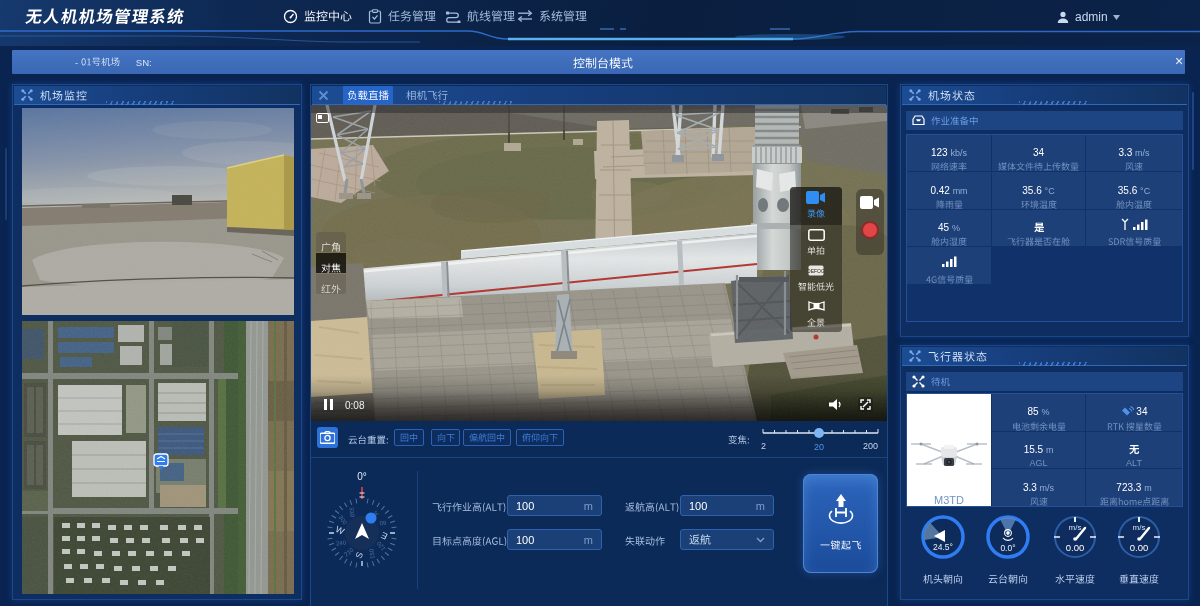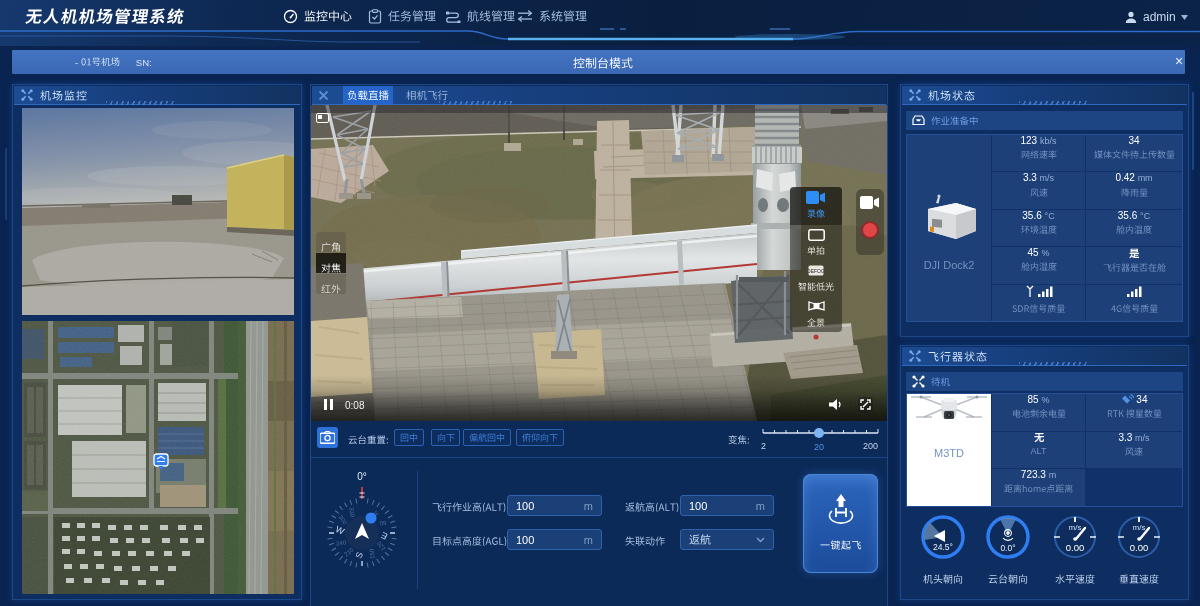--- a/index.html
+++ b/index.html
@@ -3,38 +3,38 @@
 <style>
 *{margin:0;padding:0;box-sizing:border-box;}
 html,body{width:1200px;height:606px;overflow:hidden;background:#0a2451;font-family:"Liberation Sans",sans-serif;}
 .abs{position:absolute;}
 #stage{position:relative;width:1200px;height:606px;background:linear-gradient(180deg,#0b2148 0%,#0a2451 10%,#0a2451 100%);}
 
 #nav{left:0;top:0;width:1200px;height:46px;background:linear-gradient(100deg,#16396e 0%,#0d2852 20%,#0a1f40 55%,#0b2348 100%);}
 #nav .title{left:25px;top:7px;}
 .navitem{top:8px;height:16px;font-size:13px;color:#a6bede;display:flex;align-items:center;gap:6px;}
 .navitem.on{color:#fff;}
-#userbox{left:1124px;top:10px;font-size:12px;color:#c9daf0;display:flex;align-items:center;gap:5px;}
+#userbox{left:1056px;top:10px;font-size:12px;color:#c9daf0;display:flex;align-items:center;gap:5px;}
 #navglow{left:0;top:28px;width:1200px;height:18px;}
 
 #banner{left:12px;top:50px;width:1173px;height:24px;background:linear-gradient(180deg,#4474c2,#3a68b4);border-radius:1px;}
 #banner .lt{left:63px;top:0;height:24px;font-size:9.5px;color:#d9e6f8;}
 #banner .ct{left:3px;top:4px;width:1176px;text-align:center;font-size:13px;color:#fff;}
 #banner .x{left:1163px;top:3px;font-size:14px;color:#e8f0fb;}
 
 .panel{background:#0e2d60;border:1px solid #1c4788;box-shadow:0 0 6px rgba(20,80,170,.5);}
 .phead{position:absolute;left:1px;top:1px;right:1px;height:19px;background:linear-gradient(90deg,#1c4c93 0%,#173f7e 40%,#123361 100%);border-bottom:1px solid #2f69bd;display:flex;align-items:center;padding-left:7px;gap:7px;}
 .dashes{position:absolute;height:4px;background:repeating-linear-gradient(115deg,#4d86d8 0,#4d86d8 1.5px,transparent 1.5px,transparent 5px);opacity:.75;}
 #lpanel{left:12px;top:84px;width:290px;height:516px;}
 #cpanel{left:310px;top:84px;width:578px;height:600px;background:#0c2a58;border:1px solid #1c4788;}
 #rpanel1{left:900px;top:84px;width:289px;height:253px;}
 #rpanel2{left:900px;top:345px;width:289px;height:255px;}
 
 .stable{position:absolute;display:grid;grid-template-columns:84px 93px 96px;background:#11316a;gap:1px;border:1px solid #24509a;}
-.cell{background:#1d4078;display:flex;flex-direction:column;align-items:center;justify-content:flex-start;gap:3px;}
+.cell{background:#1d4078;display:flex;flex-direction:column;align-items:center;justify-content:flex-end;gap:3px;}
 .cell .v{font-size:10px;color:#fff;}
 .cell .v .u{color:#93aed6;font-size:9px;}
 .cell .l{font-size:9px;color:#7492c2;}
 .badge{position:absolute;height:19px;background:#1d4584;display:flex;align-items:center;padding-left:6px;gap:6px;font-size:12px;color:#6f9fe8;}
 
 .lbl{font-size:12px;color:#a9c2e4;}
 .inp{position:absolute;height:21px;background:#1a4077;border:1px solid #2e62ae;border-radius:3px;color:#fff;font-size:11px;display:flex;align-items:center;padding:1px 8px;justify-content:space-between;}
 .inp .u{color:#7f9cc8;}
 .obtn{position:absolute;height:17px;border:1px solid #2c62b4;border-radius:2px;color:#3f7fd9;font-size:11px;display:flex;align-items:center;justify-content:center;background:rgba(25,70,140,.15);}
 </style></head>
@@ -845,33 +845,20 @@
         </svg>
     <svg style="vertical-align:middle;" width="48" height="10" viewBox="0 0 48 10" fill="#6f9fe8">
           <path transform="translate(0.00,8.36) scale(0.00950,-0.00950)" d="M526 828C476 681 395 536 305 442C322 430 351 404 363 391C414 447 463 520 506 601H575V-79H651V164H952V235H651V387H939V456H651V601H962V673H542C563 717 582 763 598 809ZM285 836C229 684 135 534 36 437C50 420 72 379 80 362C114 397 147 437 179 481V-78H254V599C293 667 329 741 357 814Z"></path>
           <path transform="translate(9.50,8.36) scale(0.00950,-0.00950)" d="M854 607C814 497 743 351 688 260L750 228C806 321 874 459 922 575ZM82 589C135 477 194 324 219 236L294 264C266 352 204 499 152 610ZM585 827V46H417V828H340V46H60V-28H943V46H661V827Z"></path>
           <path transform="translate(19.00,8.36) scale(0.00950,-0.00950)" d="M48 765C98 695 157 598 183 538L253 575C226 634 165 727 113 796ZM48 2 124 -33C171 62 226 191 268 303L202 339C156 220 93 84 48 2ZM435 395H646V262H435ZM435 461V596H646V461ZM607 805C635 761 667 701 681 661H452C476 710 497 762 515 814L445 831C395 677 310 528 211 433C227 421 255 394 266 380C301 416 334 458 365 506V-80H435V-9H954V59H719V196H912V262H719V395H913V461H719V596H934V661H686L750 693C734 731 702 789 670 833ZM435 196H646V59H435Z"></path>
           <path transform="translate(28.50,8.36) scale(0.00950,-0.00950)" d="M685 688C637 637 572 593 498 555C430 589 372 630 329 677L340 688ZM369 843C319 756 221 656 76 588C93 576 116 551 128 533C184 562 233 595 276 630C317 588 365 551 420 519C298 468 160 433 30 415C43 398 58 365 64 344C209 368 363 411 499 477C624 417 772 378 926 358C936 379 956 410 973 427C831 443 694 473 578 519C673 575 754 644 808 727L759 758L746 754H399C418 778 435 802 450 827ZM248 129H460V18H248ZM248 190V291H460V190ZM746 129V18H537V129ZM746 190H537V291H746ZM170 357V-80H248V-48H746V-78H827V357Z"></path>
           <path transform="translate(38.00,8.36) scale(0.00950,-0.00950)" d="M458 840V661H96V186H171V248H458V-79H537V248H825V191H902V661H537V840ZM171 322V588H458V322ZM825 322H537V588H825Z"></path>
         </svg>
       </div>
   <div class="stable" id="dock-table" style="left:5px;top:49px;grid-template-rows:repeat(5,36.4px);">
-    <div class="cell" style="grid-row:1/6;background:#1d4078;justify-content:flex-start;padding-top:56px;">
-      <svg width="66" height="62" viewBox="0 0 66 62">
-        <path d="M12 18 L40 12 L60 18 L60 40 L40 48 L12 40 Z" fill="#e8e8ea"></path>
-        <path d="M12 18 L40 12 L60 18 L40 24 Z" fill="#f6f7f8"></path>
-        <path d="M12 18 L40 24 L40 48 L12 40 Z" fill="#dcdddf"></path>
-        <path d="M40 24 L60 18 L60 40 L40 48 Z" fill="#c8c9cc"></path>
-        <rect x="16" y="26" width="10" height="8" fill="#8b8d90" transform="skewY(6)"></rect>
-        <rect x="14" y="34" width="4" height="5" fill="#e08a1e" transform="skewY(6)"></rect>
-        <path d="M20 12 l2 -6 l2 0 l-1.4 6.5z" fill="#d9dadc"></path>
-        <circle cx="23" cy="5" r="1.6" fill="#cfd0d2"></circle>
-      </svg>
-      <div class="l" style="font-size:11px;margin-top:3px;">DJI Dock2</div>
-    </div>
     <div class="cell">
           <div class="v">123 <span class="u">kb/s</span></div>
           <div class="l"><svg style="vertical-align:middle;" width="36" height="9" viewBox="0 0 36 9" fill="#7492c2">
               <path transform="translate(0.00,7.92) scale(0.00900,-0.00900)" d="M194 536C239 481 288 416 333 352C295 245 242 155 172 88C188 79 218 57 230 46C291 110 340 191 379 285C411 238 438 194 457 157L506 206C482 249 447 303 407 360C435 443 456 534 472 632L403 640C392 565 377 494 358 428C319 480 279 532 240 578ZM483 535C529 480 577 415 620 350C580 240 526 148 452 80C469 71 498 49 511 38C575 103 625 184 664 280C699 224 728 171 747 127L799 171C776 224 738 290 693 358C720 440 740 531 755 630L687 638C676 564 662 494 644 428C608 479 570 529 532 574ZM88 780V-78H164V708H840V20C840 2 833 -3 814 -4C795 -5 729 -6 663 -3C674 -23 687 -57 692 -77C782 -78 837 -76 869 -64C902 -52 915 -28 915 20V780Z"></path>
               <path transform="translate(9.00,7.92) scale(0.00900,-0.00900)" d="M41 50 59 -25C151 5 274 42 391 78L380 143C254 107 126 71 41 50ZM570 853C529 745 460 641 383 570L392 585L326 626C308 591 287 555 266 521L138 508C198 592 257 699 302 802L230 836C189 718 116 590 92 556C71 523 53 500 34 496C43 476 56 438 60 423C74 430 98 436 220 452C176 389 136 338 118 319C87 282 63 258 42 254C50 234 62 198 66 182C88 196 122 207 369 266C366 282 365 312 367 332L182 292C250 370 317 464 376 558C390 544 412 515 421 502C452 531 483 566 512 605C541 556 579 511 623 470C548 420 462 382 374 356C385 341 401 307 407 287C502 318 596 364 679 424C753 368 841 323 935 293C939 313 952 344 964 361C879 384 801 420 733 466C814 535 880 619 923 719L879 747L866 744H598C613 773 627 803 639 833ZM466 296V-71H536V-21H820V-69H892V296ZM536 46V229H820V46ZM823 676C787 612 737 557 677 509C625 554 582 606 552 664L560 676Z"></path>
               <path transform="translate(18.00,7.92) scale(0.00900,-0.00900)" d="M68 760C124 708 192 634 223 587L283 632C250 679 181 750 125 799ZM266 483H48V413H194V100C148 84 95 42 42 -9L89 -72C142 -10 194 43 231 43C254 43 285 14 327 -11C397 -50 482 -61 600 -61C695 -61 869 -55 941 -50C942 -29 954 5 962 24C865 14 717 7 602 7C494 7 408 13 344 50C309 69 286 87 266 97ZM428 528H587V400H428ZM660 528H827V400H660ZM587 839V736H318V671H587V588H358V340H554C496 255 398 174 306 135C322 121 344 96 355 78C437 121 525 198 587 283V49H660V281C744 220 833 147 880 95L928 145C875 201 773 279 684 340H899V588H660V671H945V736H660V839Z"></path>
               <path transform="translate(27.00,7.92) scale(0.00900,-0.00900)" d="M829 643C794 603 732 548 687 515L742 478C788 510 846 558 892 605ZM56 337 94 277C160 309 242 353 319 394L304 451C213 407 118 363 56 337ZM85 599C139 565 205 515 236 481L290 527C256 561 190 609 136 640ZM677 408C746 366 832 306 874 266L930 311C886 351 797 410 730 448ZM51 202V132H460V-80H540V132H950V202H540V284H460V202ZM435 828C450 805 468 776 481 750H71V681H438C408 633 374 592 361 579C346 561 331 550 317 547C324 530 334 498 338 483C353 489 375 494 490 503C442 454 399 415 379 399C345 371 319 352 297 349C305 330 315 297 318 284C339 293 374 298 636 324C648 304 658 286 664 270L724 297C703 343 652 415 607 466L551 443C568 424 585 401 600 379L423 364C511 434 599 522 679 615L618 650C597 622 573 594 550 567L421 560C454 595 487 637 516 681H941V750H569C555 779 531 818 508 847Z"></path>
             </svg></div>
         </div>
     <div class="cell">
@@ -1054,20 +1041,24 @@
               <path transform="translate(0.00,7.92) scale(0.00900,-0.00900)" d="M193 385V658H316C431 658 494 624 494 528C494 432 431 385 316 385ZM503 0H607L421 321C520 345 586 413 586 528C586 680 479 733 330 733H101V0H193V311H325Z"></path>
               <path transform="translate(5.71,7.92) scale(0.00900,-0.00900)" d="M253 0H346V655H568V733H31V655H253Z"></path>
               <path transform="translate(11.11,7.92) scale(0.00900,-0.00900)" d="M101 0H193V232L319 382L539 0H642L377 455L607 733H502L195 365H193V733H101Z"></path>
               <path transform="translate(18.94,7.92) scale(0.00900,-0.00900)" d="M166 840V638H46V568H166V354L39 309L59 238L166 279V13C166 0 161 -3 150 -3C138 -4 103 -4 64 -3C74 -24 83 -56 85 -75C144 -76 181 -73 205 -61C229 -48 237 -27 237 13V306L349 350L336 418L237 380V568H339V638H237V840ZM379 290V226H424L416 223C458 156 515 99 584 53C499 16 402 -7 304 -20C317 -36 331 -64 338 -82C449 -64 557 -34 651 12C730 -29 820 -59 917 -78C927 -59 946 -31 962 -16C875 -2 793 21 721 52C803 106 870 178 911 271L866 293L853 290H683V387H915V758H723V696H847V602H727V545H847V449H683V841H614V449H457V544H566V602H457V694C509 710 563 730 607 754L553 804C516 779 450 751 392 732V387H614V290ZM809 226C771 169 717 123 652 87C586 125 531 171 491 226Z"></path>
               <path transform="translate(27.94,7.92) scale(0.00900,-0.00900)" d="M242 594H758V504H242ZM242 739H758V651H242ZM169 799V444H835V799ZM233 443C193 355 123 268 50 212C68 201 99 179 113 165C148 195 184 234 217 277H462V182H182V121H462V12H65V-54H937V12H540V121H832V182H540V277H874V341H540V422H462V341H262C279 367 294 395 307 422Z"></path>
               <path transform="translate(36.94,7.92) scale(0.00900,-0.00900)" d="M443 821C425 782 393 723 368 688L417 664C443 697 477 747 506 793ZM88 793C114 751 141 696 150 661L207 686C198 722 171 776 143 815ZM410 260C387 208 355 164 317 126C279 145 240 164 203 180C217 204 233 231 247 260ZM110 153C159 134 214 109 264 83C200 37 123 5 41 -14C54 -28 70 -54 77 -72C169 -47 254 -8 326 50C359 30 389 11 412 -6L460 43C437 59 408 77 375 95C428 152 470 222 495 309L454 326L442 323H278L300 375L233 387C226 367 216 345 206 323H70V260H175C154 220 131 183 110 153ZM257 841V654H50V592H234C186 527 109 465 39 435C54 421 71 395 80 378C141 411 207 467 257 526V404H327V540C375 505 436 458 461 435L503 489C479 506 391 562 342 592H531V654H327V841ZM629 832C604 656 559 488 481 383C497 373 526 349 538 337C564 374 586 418 606 467C628 369 657 278 694 199C638 104 560 31 451 -22C465 -37 486 -67 493 -83C595 -28 672 41 731 129C781 44 843 -24 921 -71C933 -52 955 -26 972 -12C888 33 822 106 771 198C824 301 858 426 880 576H948V646H663C677 702 689 761 698 821ZM809 576C793 461 769 361 733 276C695 366 667 468 648 576Z"></path>
               <path transform="translate(45.94,7.92) scale(0.00900,-0.00900)" d="M250 665H747V610H250ZM250 763H747V709H250ZM177 808V565H822V808ZM52 522V465H949V522ZM230 273H462V215H230ZM535 273H777V215H535ZM230 373H462V317H230ZM535 373H777V317H535ZM47 3V-55H955V3H535V61H873V114H535V169H851V420H159V169H462V114H131V61H462V3Z"></path>
             </svg></div>
         </div>
     <div class="cell">
+          <div class="v">15.5 <span class="u">m</span></div>
+          <div class="l">AGL</div>
+        </div>
+    <div class="cell">
           <div class="v" style="font-weight:bold;"><svg style="vertical-align:middle;" width="10" height="11" viewBox="0 0 10 11" fill="#ffffff">
               <path transform="translate(0.00,9.24) scale(0.01050,-0.01050)" d="M106 787V670H420C418 614 415 557 408 501H46V383H386C344 231 250 96 29 12C60 -13 93 -57 110 -88C351 11 456 173 503 353V95C503 -26 536 -65 663 -65C688 -65 786 -65 812 -65C922 -65 956 -19 970 152C936 160 881 181 855 202C849 73 843 53 802 53C779 53 699 53 680 53C637 53 630 58 630 97V383H960V501H530C537 557 540 614 543 670H905V787Z"></path>
             </svg></div>
           <div class="l">ALT</div>
         </div>
     <div class="cell">
           <div class="v">3.3 <span class="u">m/s</span></div>
           <div class="l"><svg style="vertical-align:middle;" width="18" height="9" viewBox="0 0 18 9" fill="#7492c2">
               <path transform="translate(0.00,7.92) scale(0.00900,-0.00900)" d="M159 792V495C159 337 149 120 40 -31C57 -40 89 -67 102 -81C218 79 236 327 236 495V720H760C762 199 762 -70 893 -70C948 -70 964 -26 971 107C957 118 935 142 922 159C920 77 914 8 899 8C832 8 832 320 835 792ZM610 649C584 569 549 487 507 411C453 480 396 548 344 608L282 575C342 505 407 424 467 343C401 238 323 148 239 92C257 78 282 52 296 34C376 93 450 180 513 280C576 193 631 111 665 48L735 88C694 160 628 254 554 350C603 438 644 533 676 630Z"></path>
               <path transform="translate(9.00,7.92) scale(0.00900,-0.00900)" d="M68 760C124 708 192 634 223 587L283 632C250 679 181 750 125 799ZM266 483H48V413H194V100C148 84 95 42 42 -9L89 -72C142 -10 194 43 231 43C254 43 285 14 327 -11C397 -50 482 -61 600 -61C695 -61 869 -55 941 -50C942 -29 954 5 962 24C865 14 717 7 602 7C494 7 408 13 344 50C309 69 286 87 266 97ZM428 528H587V400H428ZM660 528H827V400H660ZM587 839V736H318V671H587V588H358V340H554C496 255 398 174 306 135C322 121 344 96 355 78C437 121 525 198 587 283V49H660V281C744 220 833 147 880 95L928 145C875 201 773 279 684 340H899V588H660V671H945V736H660V839Z"></path>

